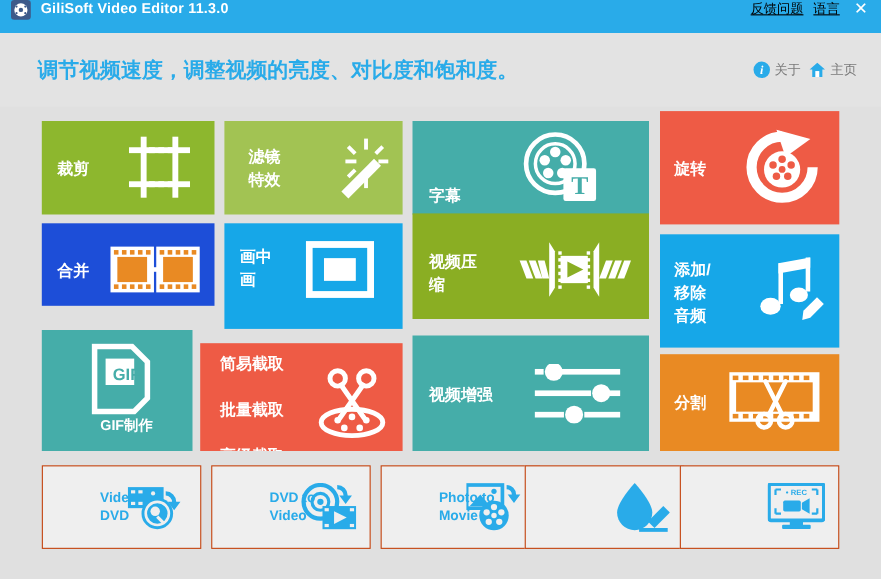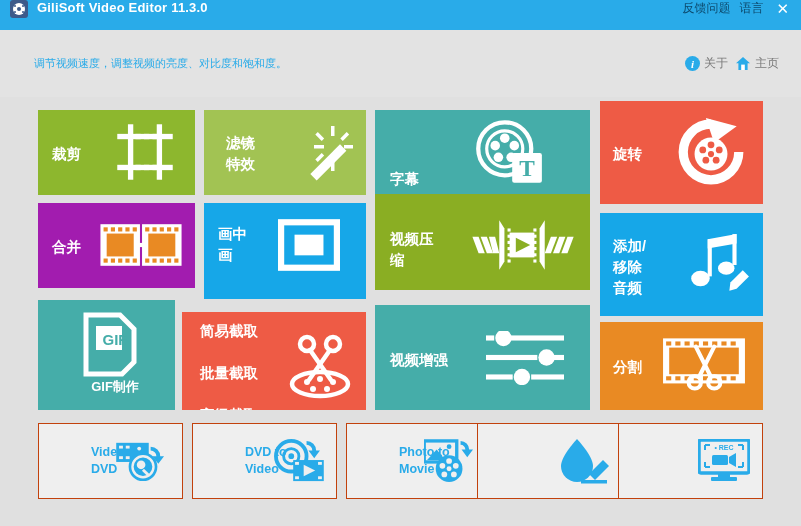--- a/index.html
+++ b/index.html
@@ -32,33 +32,33 @@
                 -4px 3px 0 -1px #3d5a8a, 4px 3px 0 -1px #3d5a8a;
   }
   .tb-title {
     color: #ffffff; font-size: 13px; font-weight: bold;
     margin-left: 9px; letter-spacing: .2px; white-space: nowrap;
   }
   .tb-right {
     margin-left: auto; display: flex; align-items: center;
     gap: 9px; margin-right: 12px;
   }
-  .tb-link { color: #0c4a6e; font-size: 12px; white-space: nowrap; cursor: pointer; }
+  .tb-link { color: #000000; font-size: 12px; white-space: nowrap; cursor: pointer; text-decoration: underline; }
   .tb-close {
     color: #ffffff; font-size: 15px; font-weight: bold;
     cursor: pointer; line-height: 1; margin-left: 4px;
   }
 
   
   .subheader {
     position: absolute; left: 0; top: 30px; width: 801px; height: 67px;
     background: #e3e3e3; display: flex; align-items: center;
   }
   .subheader-text {
-    color: #29abe9; font-size: 11px; font-weight: normal;
+    color: #29abe9; font-size: 19px; font-weight: bold;
     margin-left: 34px; white-space: nowrap;
   }
   .subheader-right {
     margin-left: auto; margin-right: 22px; display: flex;
     align-items: center; gap: 7px;
   }
   .hdr-link {
     display: flex; align-items: center; gap: 4px;
     color: #7a7a7a; font-size: 12px; cursor: pointer; white-space: nowrap;
   }
@@ -194,21 +194,21 @@
               <circle cx="35" cy="28" r="3.3"></circle>
               <circle cx="43" cy="33" r="3.3"></circle>
               <circle cx="40" cy="43" r="3.3"></circle>
               <circle cx="30" cy="43" r="3.3"></circle>
               <circle cx="27" cy="33" r="3.3"></circle>
               <circle cx="35" cy="37" r="3"></circle>
             </g>
           </svg>
         </div>
       </div>
-      <div class="tile" style="left: 38px; top: 203px; width: 157px; height: 85px; background: #a21caf;">
+      <div class="tile" style="left: 38px; top: 203px; width: 157px; height: 75px; background: #1d4ed8;">
         <div class="tile-label" style="left: 14px; top: 34px;">合并</div>
         <div class="tile-icon" style="right: 12px; top: 16px;">
           <svg width="84" height="52" viewBox="0 0 80 50" style="display:block">
             <g fill="#ffffff">
               <rect x="1" y="5" width="38" height="40"></rect>
               <rect x="41" y="5" width="38" height="40"></rect>
               <rect x="33" y="23" width="14" height="4"></rect>
             </g>
             <g fill="#e98a23">
               <rect x="7" y="14" width="26" height="22"></rect>

